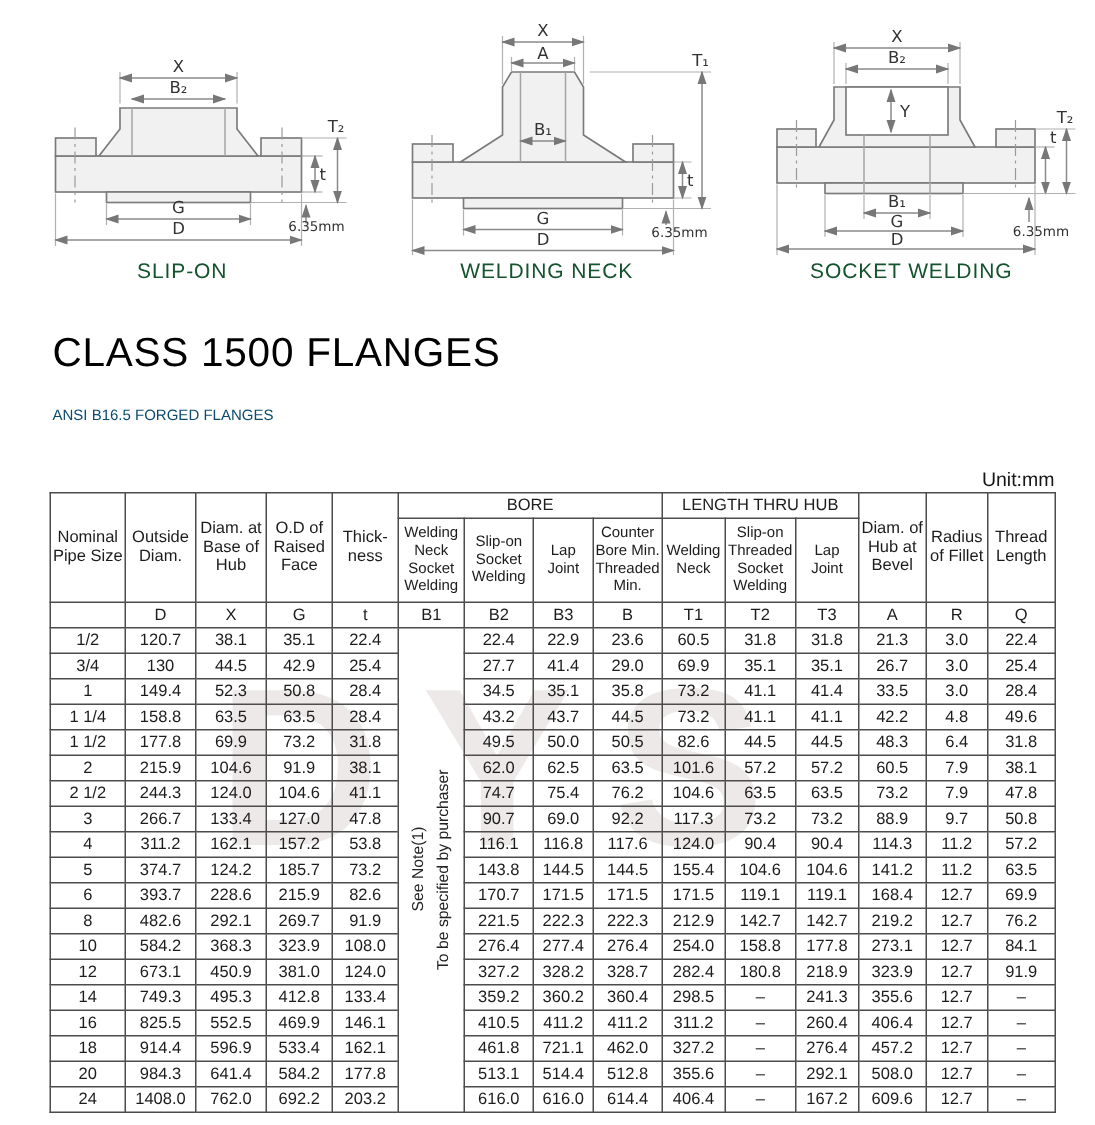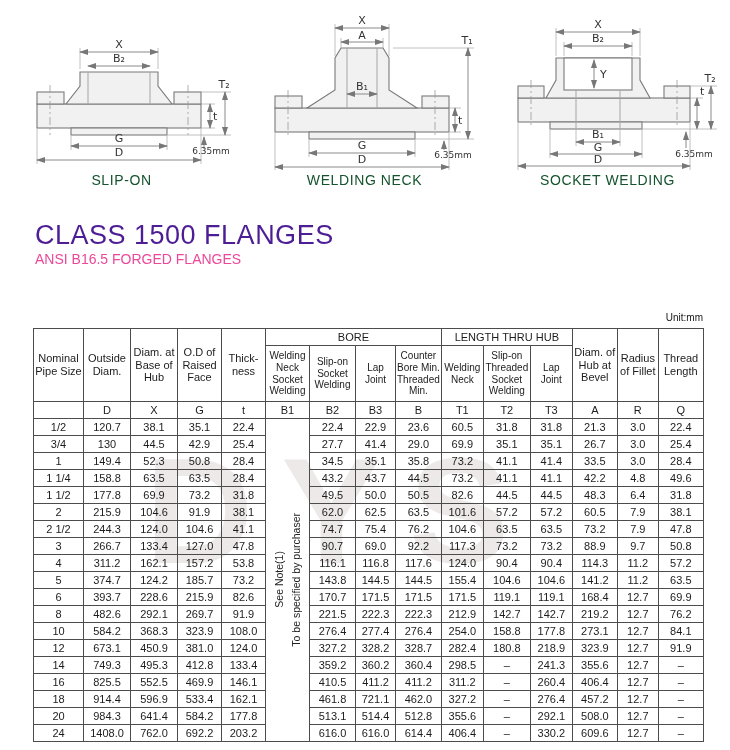--- a/index.html
+++ b/index.html
@@ -15,23 +15,23 @@
   svg text { font-family:"DejaVu Sans",sans-serif; font-size:11px; fill:#333; }
   svg text.small { font-size:9px; }
   .body-shape { fill:#f1f1f1; stroke:#7a7a7a; stroke-width:1.1; }
   .recess { fill:#ffffff; stroke:#7a7a7a; stroke-width:1.1; }
   .bore-line { stroke:#a5a5a5; stroke-width:1; }
   .cl { stroke:#9a9a9a; stroke-width:.8; stroke-dasharray:8 3 2 3; }
   .dim { stroke:#8a8a8a; stroke-width:1; }
   .ext { stroke:#b0b0b0; stroke-width:.8; }
   
   .titleblock { position:absolute; top:220px; left:35px; }
-  .page-title { font-size:27px; font-weight:400; letter-spacing:.5px; margin:0; color:#4c1d95; }
-  .page-subtitle { font-size:14px; margin-top:0; color:#ec4899; }
-  .unit { position:absolute; top:312px; right:27px; font-size:10px; color:#161616; }
+  .page-title { font-size:27px; font-weight:400; letter-spacing:.5px; margin:0; color:#000000; }
+  .page-subtitle { font-size:10px; margin-top:21px; color:#0c4a6e; }
+  .unit { position:absolute; top:312px; right:27px; font-size:13px; color:#161616; }
   
   .watermark {
     position:absolute; top:425px; left:145px; z-index:0;
     font-size:150px; font-weight:700; letter-spacing:28px;
     color:#e3dcdc; opacity:.6; pointer-events:none; user-select:none;text-align:center;
   }
   
   .tablewrap { position:absolute; top:328px; left:33px; z-index:1; }
   table { border-collapse:collapse; table-layout:fixed; }
   td,th { border:1px solid #4c4c4c; text-align:center; vertical-align:middle;
@@ -590,20 +590,20 @@
           <td>24</td>
           <td>1408.0</td>
           <td>762.0</td>
           <td>692.2</td>
           <td>203.2</td>
           <td>616.0</td>
           <td>616.0</td>
           <td>614.4</td>
           <td>406.4</td>
           <td>–</td>
-          <td>330.2</td>
+          <td>167.2</td>
           <td>609.6</td>
           <td>12.7</td>
           <td>–</td>
         </tr>
       </tbody>
   </table>
 </div>
 
 </body></html>

